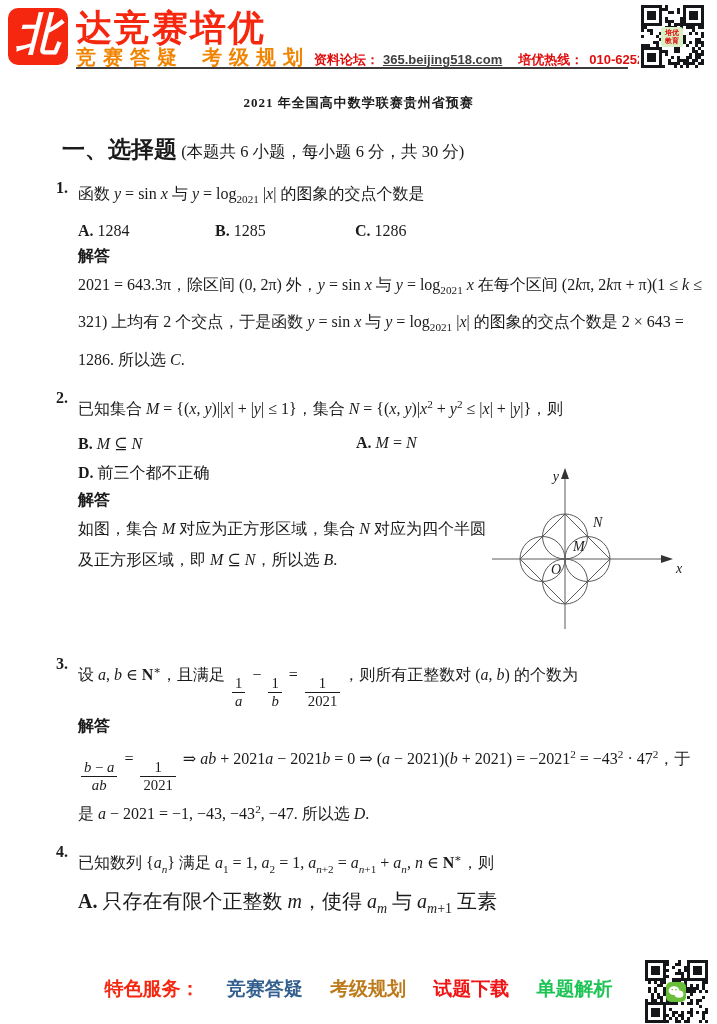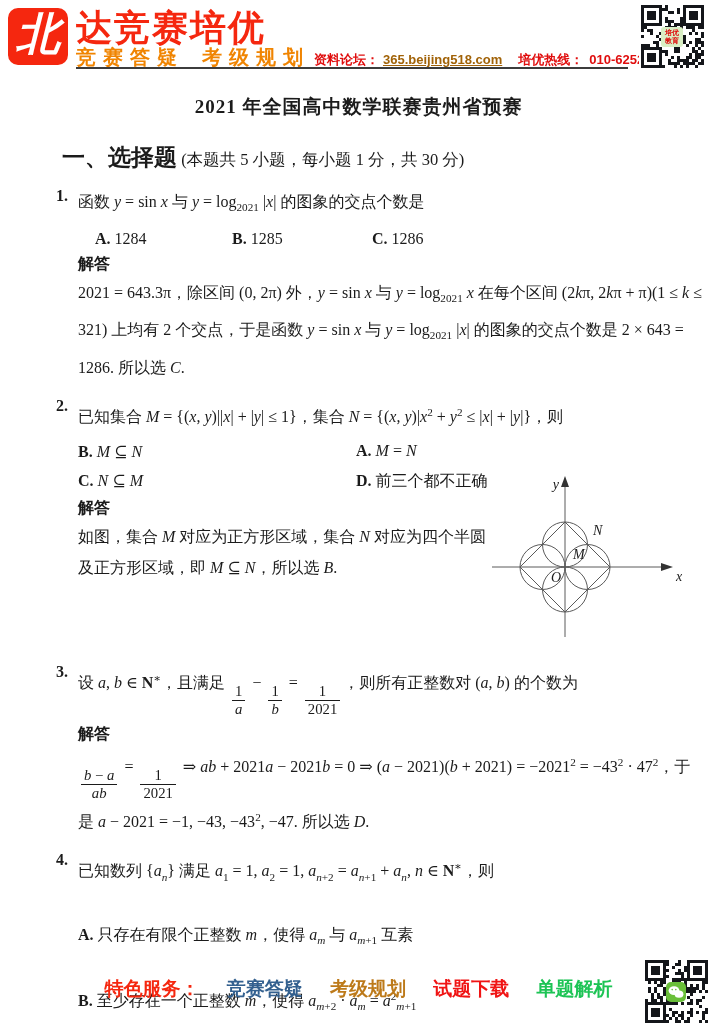--- a/index.html
+++ b/index.html
@@ -26,32 +26,32 @@
   
   .qr{position:absolute;background:#fff;display:flex;align-items:center;justify-content:center;}
   .qr-top{top:5px;right:12px;width:66px;height:63px;}
   .qr-bottom{bottom:1px;right:8px;width:66px;height:63px;}
   .qr svg.qrpat{position:absolute;inset:0;margin:auto;}
   .qr-center-label{position:relative;z-index:2;width:22px;height:20px;background:#d9efc4;
         border-radius:3px;display:flex;flex-direction:column;align-items:center;justify-content:center;
         font-family:"Liberation Sans",sans-serif;font-size:7px;line-height:8px;color:#e00d0d;font-weight:bold;}
   .wechat-badge{position:relative;z-index:2;}
   
-  .title{margin:14px 0 4px;text-align:center;font-size:19px;font-weight:bold;letter-spacing:1px;}
+  .title{margin:14px 0 4px;text-align:center;font-size:13px;font-weight:bold;letter-spacing:1px;}
   .content{padding:0 14px 0 78px;}
   .section-line{margin:22px 0 10px -16px;font-size:16.5px;}
   .sec-b{font-family:"Liberation Sans",sans-serif;font-weight:bold;font-size:23px;}
   
   .prob{position:relative;margin-top:14px;}
   .pnum{position:absolute;left:-22px;top:0;font-weight:bold;}
   .stmt{font-size:16px;line-height:30px;}
-  .opts4{display:grid;grid-template-columns:137px 140px 138px auto;margin:8px 17px 4px;font-size:16px;}
+  .opts4{display:grid;grid-template-columns:137px 140px 138px auto;margin:8px 0 4px;font-size:16px;}
   .opts2{display:grid;grid-template-columns:278px auto;row-gap:10px;margin:10px 0 4px;font-size:16px;max-width:560px;}
   .opt b{font-weight:bold;}
-  .opt-line{margin-top:30px;font-size:16px;line-height:26px;}
+  .opt-line{margin-top:4px;font-size:20px;line-height:26px;}
   .ans-label{margin:6px 0 2px;font-family:"Liberation Sans",sans-serif;font-weight:bold;font-size:16px;}
   .sol{font-size:16px;line-height:31px;}
   .sol.narrow{max-width:412px;}
   .prob-2{min-height:252px;}
   .fig{position:absolute;right:14px;top:74px;}
   
   i.m{font-family:"Liberation Serif","DejaVu Serif",serif;font-style:italic;}
   sub,sup{font-size:70%;}
   .frac{display:inline-flex;flex-direction:column;vertical-align:-0.55em;text-align:center;
         margin:0 3px;line-height:1.15;font-size:0.92em;}
@@ -69,21 +69,21 @@
 
   <div class="header">
     <div class="seal">
       <span>北</span>
     </div>
     <div class="brand" style="color: rgb(245, 39, 15);">达竞赛培优</div>
     <div class="tagrow">
       <span class="tag" style="color: rgb(240, 132, 1);">竞赛答疑</span>
       <span class="tag second" style="color: rgb(240, 132, 1);">考级规划</span>
       <span class="hdr-small forum-label">资料论坛：</span>
-      <a class="hdr-small forum-link" style="color: #a16207; margin-top: 21px;">365.beijing518.com</a>
+      <a class="hdr-small forum-link" style="color: #404040; margin-top: 21px;">365.beijing518.com</a>
       <span class="hdr-small hot-label">培优热线：</span>
       <span class="hdr-small hot-num">010-62526900</span>
     </div>
     <div class="header-rule"></div>
     <div class="qr qr-top">
         <svg class="qrpat" width="63" height="63" xmlns="http://www.w3.org/2000/svg">
           <g fill="#14161a">
             <rect x="0" y="0" width="3" height="3"></rect>
             <rect x="3" y="0" width="3" height="3"></rect>
             <rect x="6" y="0" width="3" height="3"></rect>
@@ -311,42 +311,41 @@
         <span>教育</span>
       </div>
     </div>
   </div>
 
   <h1 class="title">2021 年全国高中数学联赛贵州省预赛</h1>
 
   <div class="content">
 
     <div class="section-line">
-      <b class="sec-b">一、选择题</b><span class="sec-n"> (本题共 5 小题，每小题 1 分，共 30 分)</span>
+      <b class="sec-b">一、选择题</b><span class="sec-n"> (本题共 6 小题，每小题 6 分，共 30 分)</span>
     </div>
 
     <div class="prob">
       <b class="pnum">1.</b>
       <div class="stmt">函数 <i class="m">y</i> = sin <i class="m">x</i> 与 <i class="m">y</i> = log<sub>2021</sub> |<i class="m">x</i>| 的图象的交点个数是</div>
       <div class="opts4">
         <span class="opt"><b>A.</b> <span>1284</span></span>
         <span class="opt"><b>B.</b> <span>1285</span></span>
         <span class="opt"><b>C.</b> <span>1286</span></span>
       </div>
       <div class="ans-label">解答</div>
       <div class="sol">2021 = 643.3π，除区间 (0, 2π) 外，<i class="m">y</i> = sin <i class="m">x</i> 与 <i class="m">y</i> = log<sub>2021</sub> <i class="m">x</i> 在每个区间 (2<i class="m">k</i>π, 2<i class="m">k</i>π + π)(1 ≤ <i class="m">k</i> ≤ 321) 上均有 2 个交点，于是函数 <i class="m">y</i> = sin <i class="m">x</i> 与 <i class="m">y</i> = log<sub>2021</sub> |<i class="m">x</i>| 的图象的交点个数是 2 × 643 = 1286. 所以选 <i class="m">C</i>.</div>
     </div>
 
     <div class="prob prob-2">
       <b class="pnum">2.</b>
       <div class="stmt">已知集合 <i class="m">M</i> = {(<i class="m">x</i>, <i class="m">y</i>)||<i class="m">x</i>| + |<i class="m">y</i>| ≤ 1}，集合 <i class="m">N</i> = {(<i class="m">x</i>, <i class="m">y</i>)|<i class="m">x</i><sup>2</sup> + <i class="m">y</i><sup>2</sup> ≤ |<i class="m">x</i>| + |<i class="m">y</i>|}，则</div>
       <div class="opts2">
         <span class="opt"><b>B.</b> <span><i class="m">M</i> ⊆ <i class="m">N</i></span></span>
         <span class="opt"><b>A.</b> <span><i class="m">M</i> = <i class="m">N</i></span></span>
-        <span class="opt"><b>C.</b> <span><i class="m">N</i> ⊆ <i class="m">M</i></span></span>
         <span class="opt"><b>D.</b> <span>前三个都不正确</span></span>
       </div>
       <div class="ans-label">解答</div>
       <div class="sol narrow">如图，集合 <i class="m">M</i> 对应为正方形区域，集合 <i class="m">N</i> 对应为四个半圆及正方形区域，即 <i class="m">M</i> ⊆ <i class="m">N</i>，所以选 <i class="m">B</i>.</div>
 
       <svg class="fig" width="200" height="168" viewBox="0 0 200 168" xmlns="http://www.w3.org/2000/svg">
         <g stroke="#5a5a5a" stroke-width="1" fill="none">
           <line x1="76" y1="166" x2="76" y2="10"></line>
           <line x1="3" y1="96" x2="180" y2="96"></line>
           <polygon points="72,16 76,5 80,16" fill="#333" stroke="none"></polygon>
@@ -386,21 +385,20 @@
           </span> = <span class="frac">
             <span class="num">1</span>
             <span class="den">2021</span>
           </span> ⇒ <i class="m">ab</i> + 2021<i class="m">a</i> − 2021<i class="m">b</i> = 0 ⇒ (<i class="m">a</i> − 2021)(<i class="m">b</i> + 2021) = −2021<sup>2</sup> = −43<sup>2</sup> · 47<sup>2</sup>，于是 <i class="m">a</i> − 2021 = −1, −43, −43<sup>2</sup>, −47. 所以选 <i class="m">D</i>.</div>
     </div>
 
     <div class="prob">
       <b class="pnum">4.</b>
       <div class="stmt">已知数列 {<i class="m">a</i><sub><i class="m">n</i></sub>} 满足 <i class="m">a</i><sub>1</sub> = 1, <i class="m">a</i><sub>2</sub> = 1, <i class="m">a</i><sub><i class="m">n</i>+2</sub> = <i class="m">a</i><sub><i class="m">n</i>+1</sub> + <i class="m">a</i><sub><i class="m">n</i></sub>, <i class="m">n</i> ∈ <b>N</b><sup>∗</sup>，则</div>
       <div class="opt-line"><b>A.</b> <span>只存在有限个正整数 <i class="m">m</i>，使得 <i class="m">a</i><sub><i class="m">m</i></sub> 与 <i class="m">a</i><sub><i class="m">m</i>+1</sub> 互素</span></div>
-      <div class="opt-line"><b>B.</b> <span>至少存在一个正整数 <i class="m">m</i>，使得 <i class="m">a</i><sub><i class="m">m</i>+2</sub> · <i class="m">a</i><sub><i class="m">m</i></sub> = <i class="m">a</i><sup>2</sup><sub><i class="m">m</i>+1</sub></span></div>
 
     </div>
   </div>
 
   <div class="footer">
     <span class="f-label" style="color: rgb(245, 39, 15);">特色服务：</span>
     <span class="f-item" style="color: rgb(51, 96, 143);">竞赛答疑</span>
     <span class="f-item" style="color: rgb(189, 122, 26);">考级规划</span>
     <span class="f-item" style="color: rgb(240, 20, 20);">试题下载</span>
     <span class="f-item" style="color: rgb(29, 196, 85);">单题解析</span>

